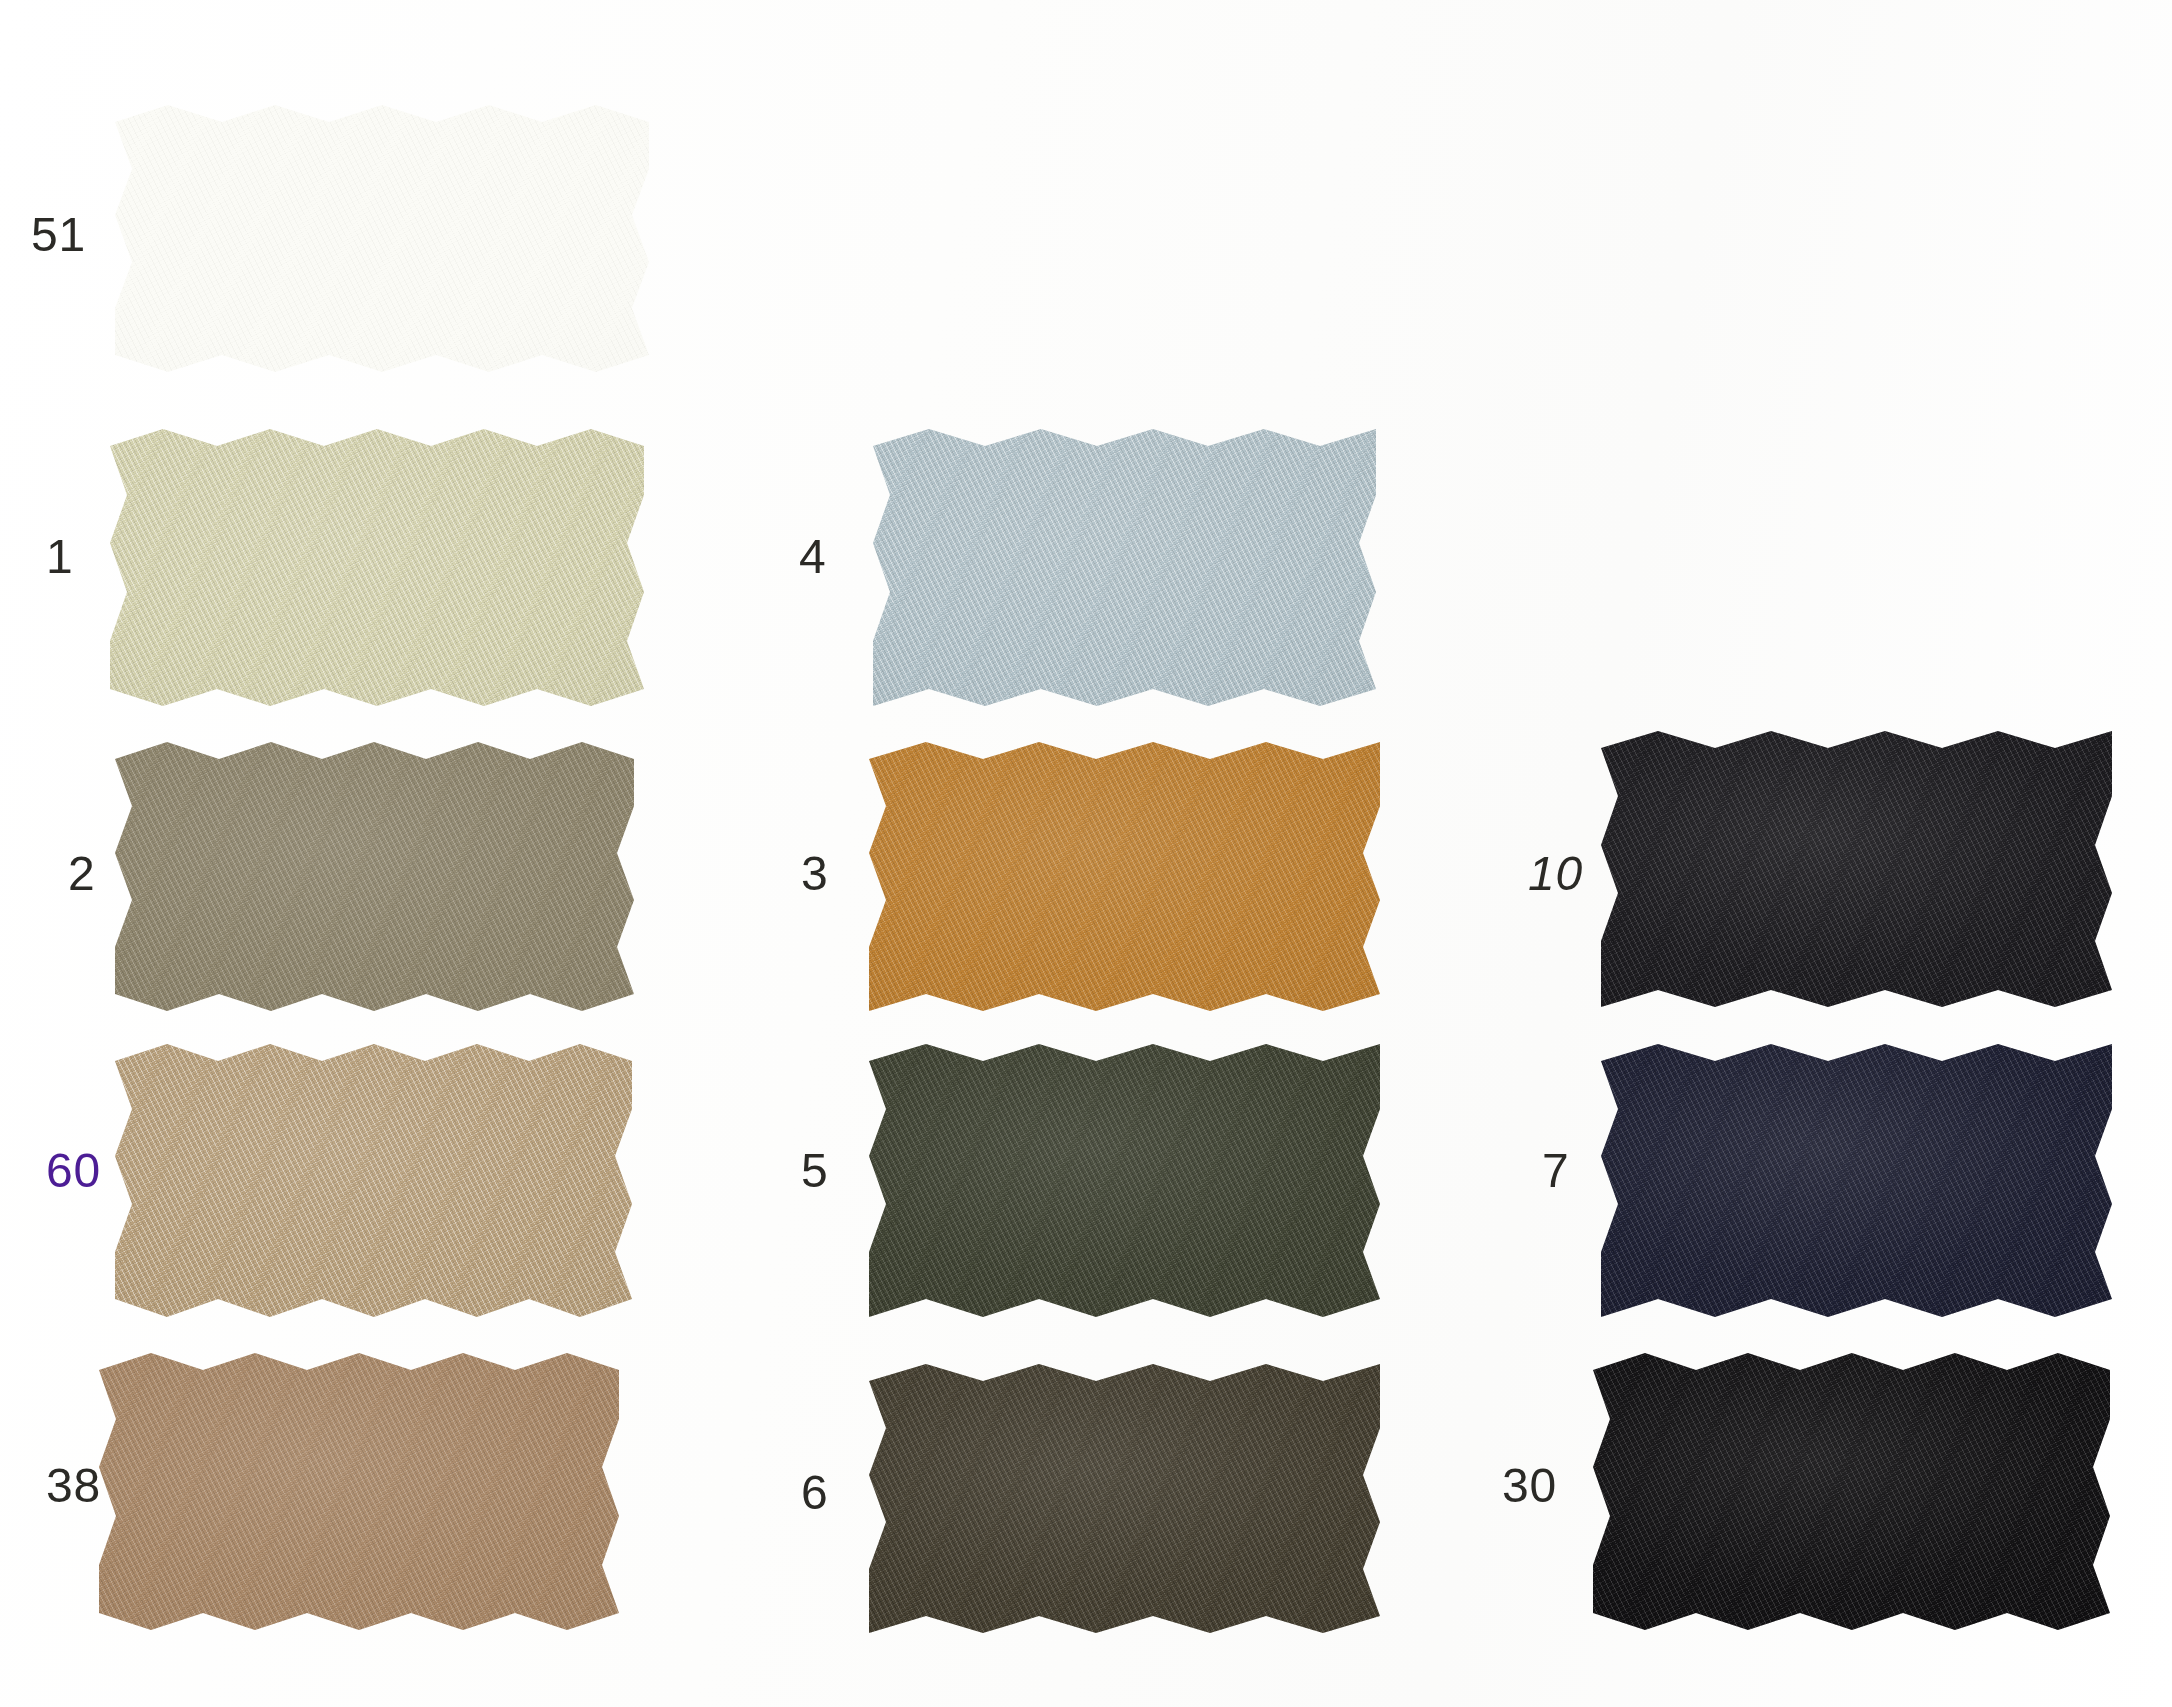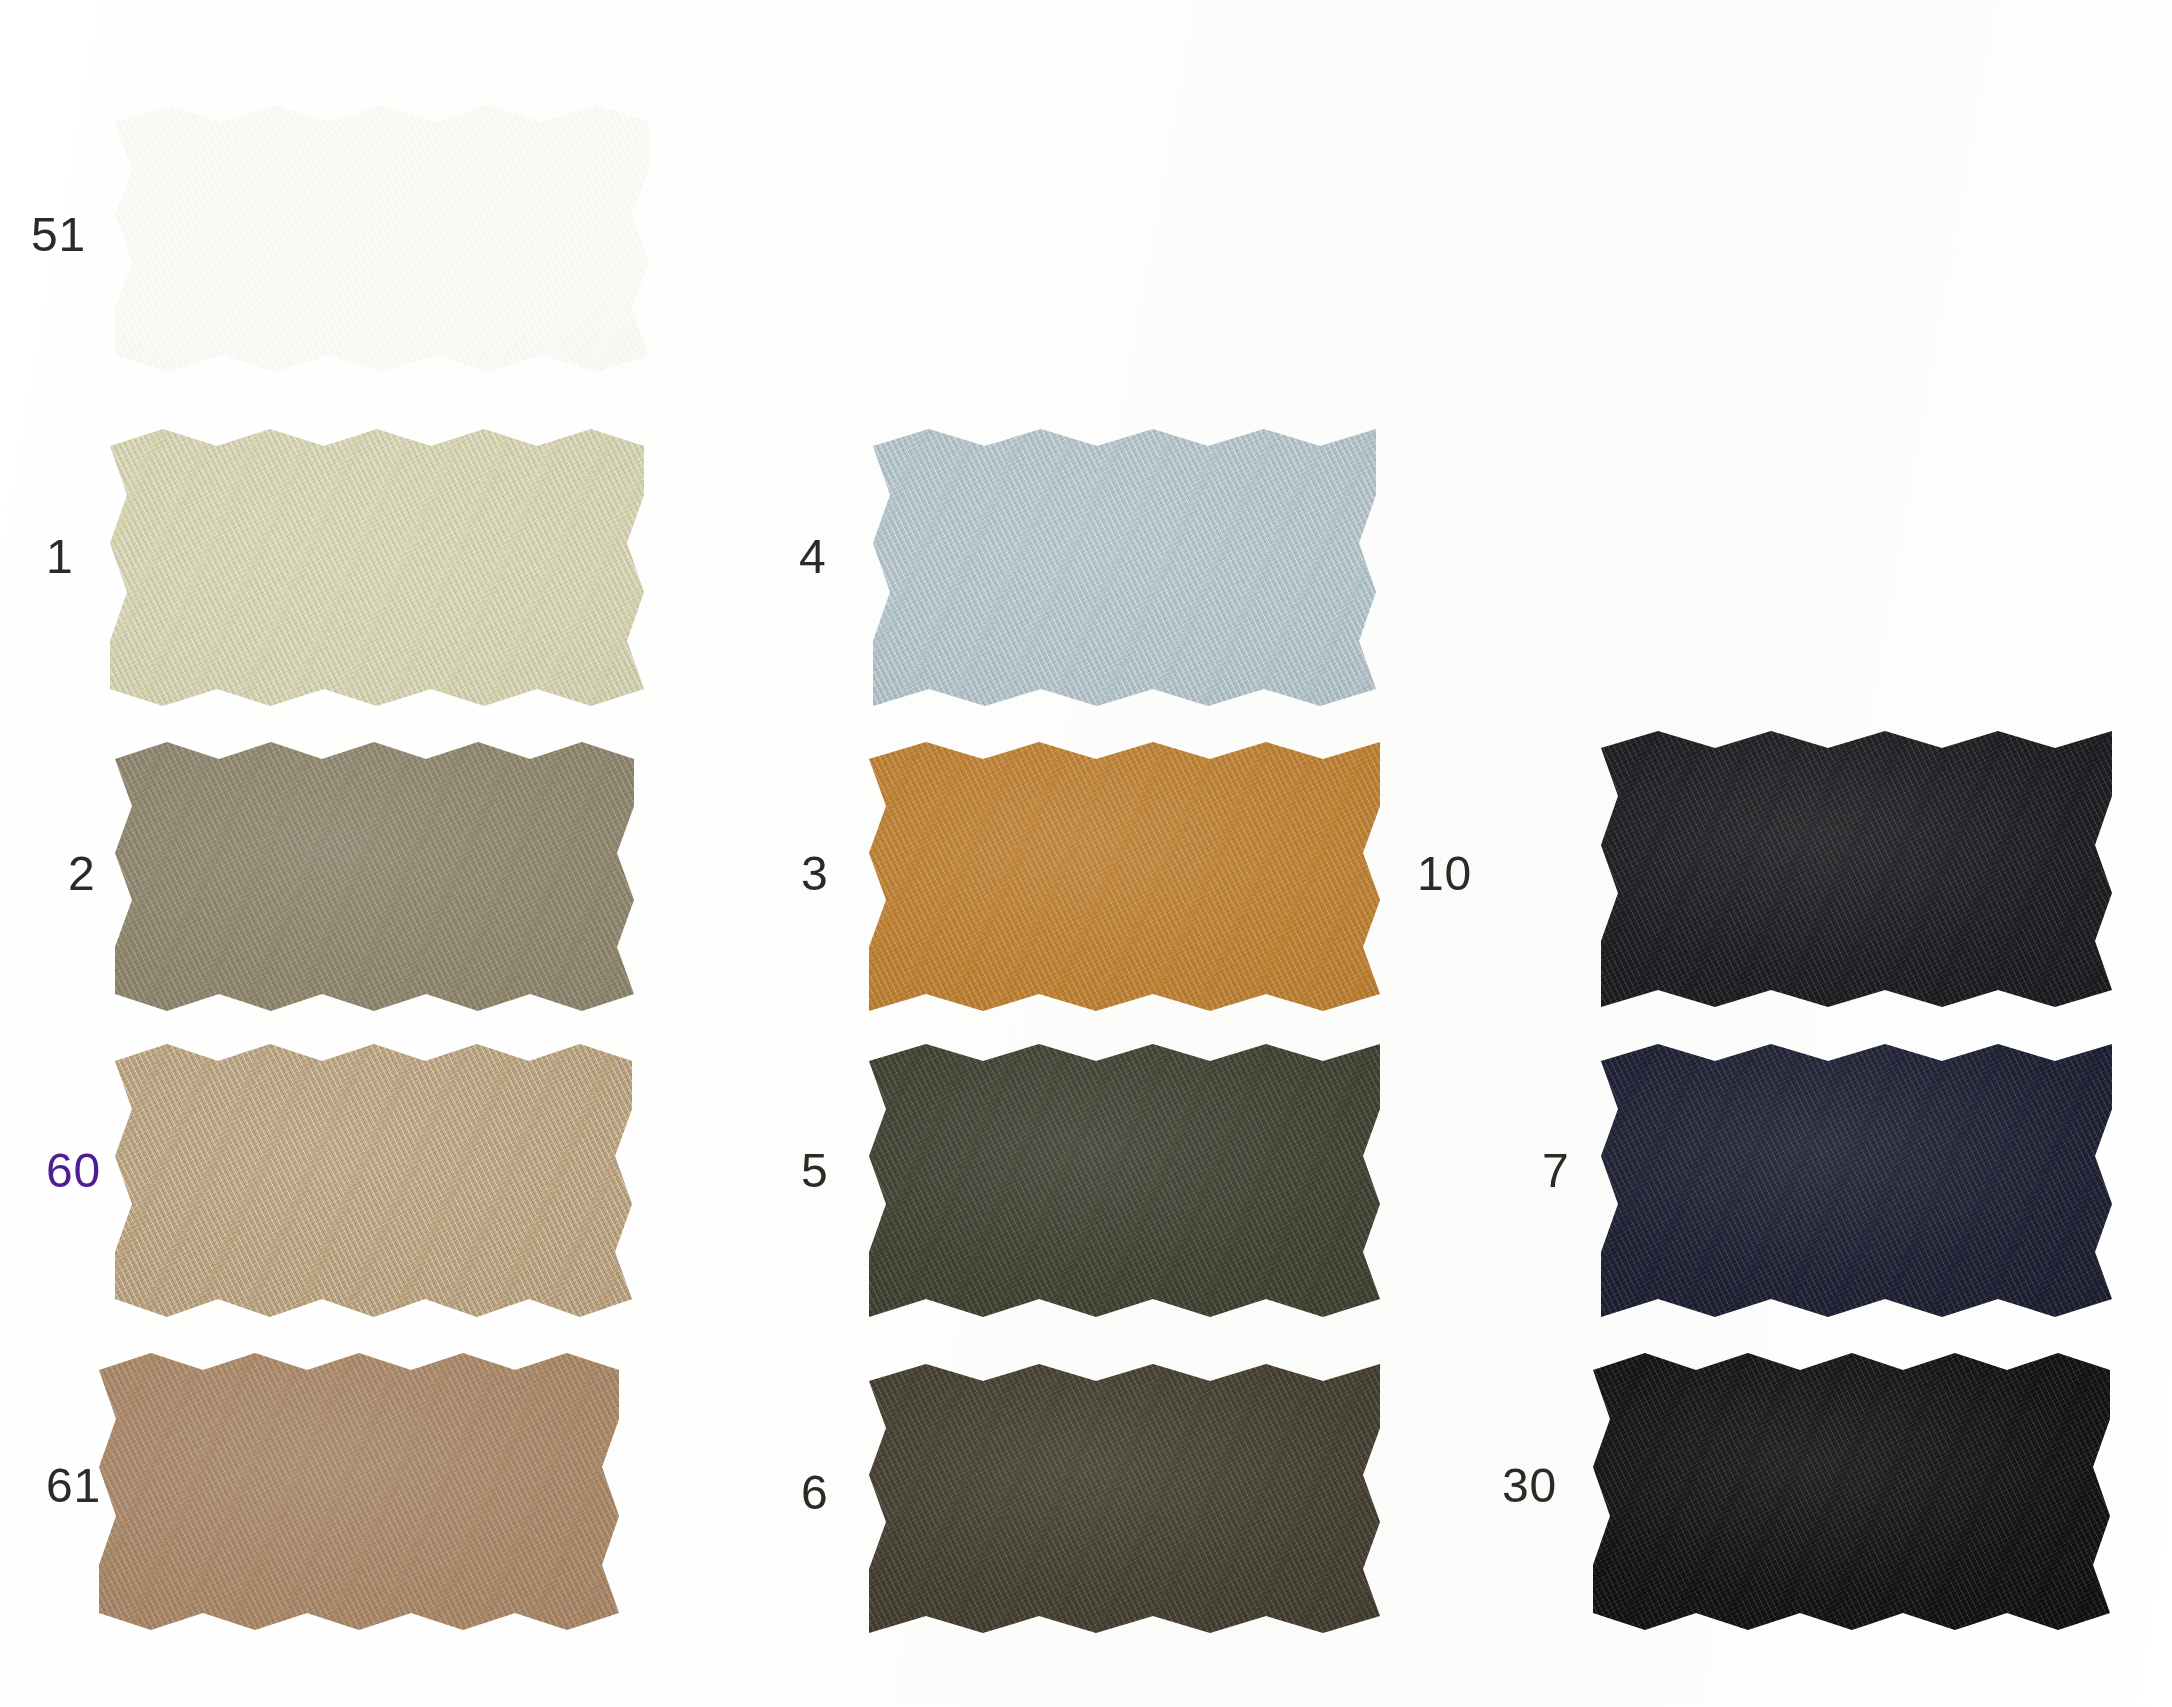--- a/index.html
+++ b/index.html
@@ -160,21 +160,21 @@
         <div class="swatch-fabric" style="background: rgb(138, 129, 104);"></div>
         <div class="weave"></div>
         <div class="sheen"></div>
       </div>
       <div class="swatch-label" style="left: 801px; top: 850px; color: rgb(43, 42, 38);">3</div>
       <div class="swatch mid" style="left: 869px; top: 742px; width: 511px; height: 269px; clip-path: polygon(0px 17px, 57px 0px, 114px 17px, 170px 0px, 227px 17px, 284px 0px, 341px 17px, 397px 0px, 454px 17px, 511px 0px, 511px 64px, 494px 111px, 511px 158px, 494px 205px, 511px 252px, 454px 269px, 397px 252px, 341px 269px, 284px 252px, 227px 269px, 170px 252px, 114px 269px, 57px 252px, 0px 269px, 0px 205px, 17px 158px, 0px 111px, 17px 64px);">
         <div class="swatch-fabric" style="background: rgb(187, 124, 44);"></div>
         <div class="weave"></div>
         <div class="sheen"></div>
       </div>
-      <div class="swatch-label" style="left: 1417px; top: 850px; color: rgb(43, 42, 38);">10</div>
+      <div class="swatch-label" style="left: 1528px; top: 850px; color: rgb(43, 42, 38); font-style: italic;">10</div>
       <div class="swatch dark" style="left: 1601px; top: 731px; width: 511px; height: 276px; clip-path: polygon(0px 17px, 57px 0px, 114px 17px, 170px 0px, 227px 17px, 284px 0px, 341px 17px, 397px 0px, 454px 17px, 511px 0px, 511px 65px, 494px 114px, 511px 162px, 494px 210px, 511px 259px, 454px 276px, 397px 259px, 341px 276px, 284px 259px, 227px 276px, 170px 259px, 114px 276px, 57px 259px, 0px 276px, 0px 210px, 17px 162px, 0px 114px, 17px 65px);">
         <div class="swatch-fabric" style="background: rgb(23, 22, 26);"></div>
         <div class="weave"></div>
         <div class="sheen"></div>
       </div>
       <div class="swatch-label" style="left: 46px; top: 1147px; color: #4c1d95;">60</div>
       <div class="swatch light" style="left: 115px; top: 1044px; width: 517px; height: 273px; clip-path: polygon(0px 17px, 52px 0px, 103px 17px, 155px 0px, 207px 17px, 259px 0px, 310px 17px, 362px 0px, 414px 17px, 465px 0px, 517px 17px, 517px 65px, 500px 112px, 517px 160px, 500px 208px, 517px 255px, 465px 273px, 414px 255px, 362px 273px, 310px 255px, 259px 273px, 207px 255px, 155px 273px, 103px 255px, 52px 273px, 0px 255px, 0px 208px, 17px 160px, 0px 112px, 17px 65px);">
         <div class="swatch-fabric" style="background: rgb(181, 156, 119);"></div>
         <div class="weave"></div>
         <div class="sheen"></div>
@@ -184,21 +184,21 @@
         <div class="swatch-fabric" style="background: rgb(59, 63, 46);"></div>
         <div class="weave"></div>
         <div class="sheen"></div>
       </div>
       <div class="swatch-label" style="left: 1542px; top: 1147px; color: rgb(43, 42, 38);">7</div>
       <div class="swatch dark" style="left: 1601px; top: 1044px; width: 511px; height: 273px; clip-path: polygon(0px 17px, 57px 0px, 114px 17px, 170px 0px, 227px 17px, 284px 0px, 341px 17px, 397px 0px, 454px 17px, 511px 0px, 511px 65px, 494px 112px, 511px 160px, 494px 208px, 511px 255px, 454px 273px, 397px 255px, 341px 273px, 284px 255px, 227px 273px, 170px 255px, 114px 273px, 57px 255px, 0px 273px, 0px 208px, 17px 160px, 0px 112px, 17px 65px);">
         <div class="swatch-fabric" style="background: rgb(24, 26, 46);"></div>
         <div class="weave"></div>
         <div class="sheen"></div>
       </div>
-      <div class="swatch-label" style="left: 46px; top: 1462px; color: rgb(43, 42, 38);">61</div>
+      <div class="swatch-label" style="left: 46px; top: 1462px; color: rgb(43, 42, 38);">38</div>
       <div class="swatch mid" style="left: 99px; top: 1353px; width: 520px; height: 277px; clip-path: polygon(0px 17px, 52px 0px, 104px 17px, 156px 0px, 208px 17px, 260px 0px, 312px 17px, 364px 0px, 416px 17px, 468px 0px, 520px 17px, 520px 66px, 503px 114px, 520px 163px, 503px 212px, 520px 260px, 468px 277px, 416px 260px, 364px 277px, 312px 260px, 260px 277px, 208px 260px, 156px 277px, 104px 260px, 52px 277px, 0px 260px, 0px 212px, 17px 163px, 0px 114px, 17px 66px);">
         <div class="swatch-fabric" style="background: rgb(165, 131, 98);"></div>
         <div class="weave"></div>
         <div class="sheen"></div>
       </div>
       <div class="swatch-label" style="left: 801px; top: 1469px; color: rgb(43, 42, 38);">6</div>
       <div class="swatch dark" style="left: 869px; top: 1364px; width: 511px; height: 269px; clip-path: polygon(0px 17px, 57px 0px, 114px 17px, 170px 0px, 227px 17px, 284px 0px, 341px 17px, 397px 0px, 454px 17px, 511px 0px, 511px 64px, 494px 111px, 511px 158px, 494px 205px, 511px 252px, 454px 269px, 397px 252px, 341px 269px, 284px 252px, 227px 269px, 170px 252px, 114px 269px, 57px 252px, 0px 269px, 0px 205px, 17px 158px, 0px 111px, 17px 64px);">
         <div class="swatch-fabric" style="background: rgb(65, 59, 44);"></div>
         <div class="weave"></div>
         <div class="sheen"></div>

